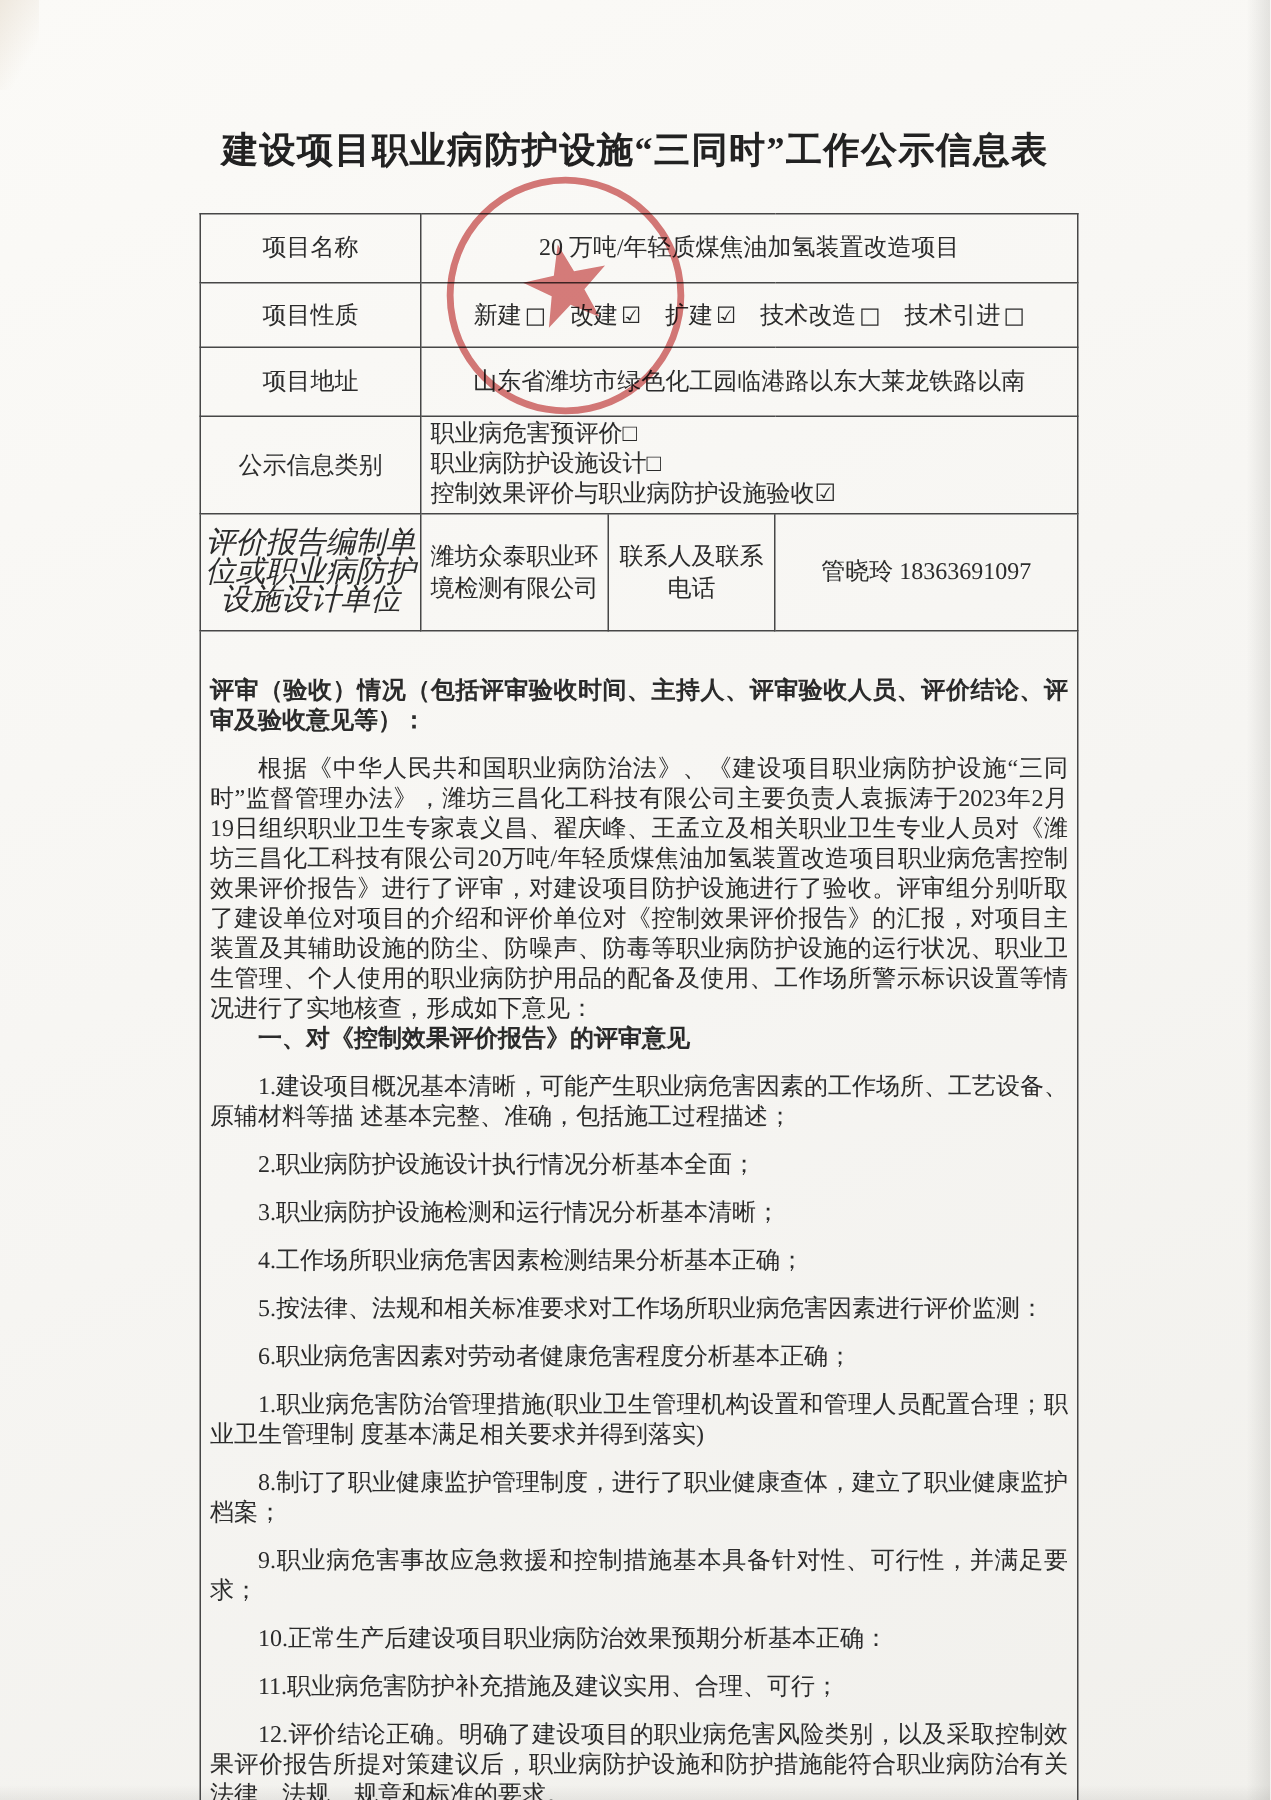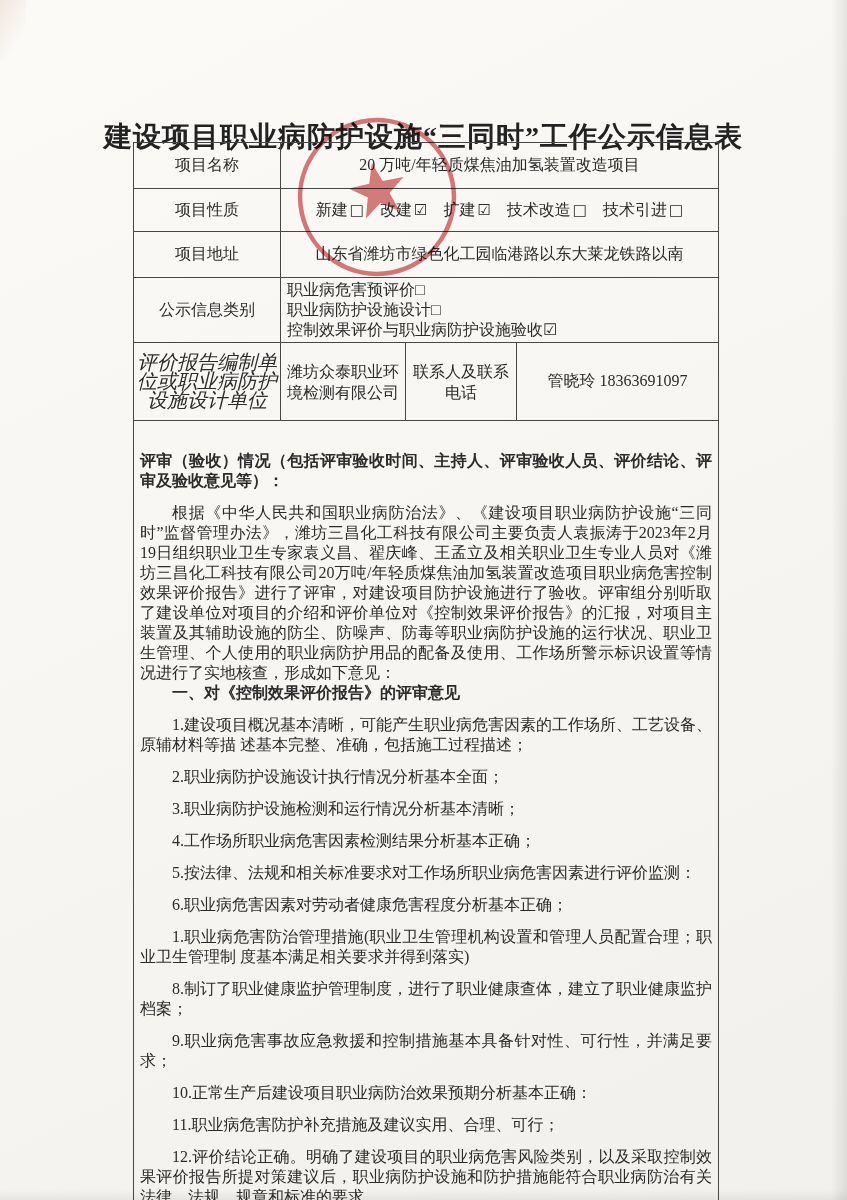--- a/index.html
+++ b/index.html
@@ -11,23 +11,22 @@
     -webkit-font-smoothing:antialiased;
   }
   .edge-right{position:absolute;right:0;top:0;width:16px;height:100%;
     background:linear-gradient(to left,rgba(110,110,105,.16),rgba(0,0,0,0));}
   .edge-bottom{position:absolute;left:0;bottom:0;width:100%;height:10px;
     background:linear-gradient(to top,rgba(110,110,105,.10),rgba(0,0,0,0));}
   .smudge-tl{position:absolute;left:0;top:0;width:26px;height:60px;
     background:linear-gradient(120deg,rgba(180,150,110,.18),rgba(0,0,0,0) 70%);}
   .page-title{
     position:absolute;top:84px;left:0;width:100%;
-    text-align:center;font-size:28px;font-weight:bold;letter-spacing:1px;
+    text-align:center;font-size:24px;font-weight:bold;letter-spacing:1px;
     color:#222;
-    margin-top:34px;
   }
   table.form{
     position:absolute;left:133px;top:142px;width:585px;
     border-collapse:collapse;table-layout:fixed;
     background:transparent;
   }
   table.form td{
     border:1.6px solid #474747;
     font-size:16px;color:#2b2b2b;
     padding:2px 6px;vertical-align:middle;

